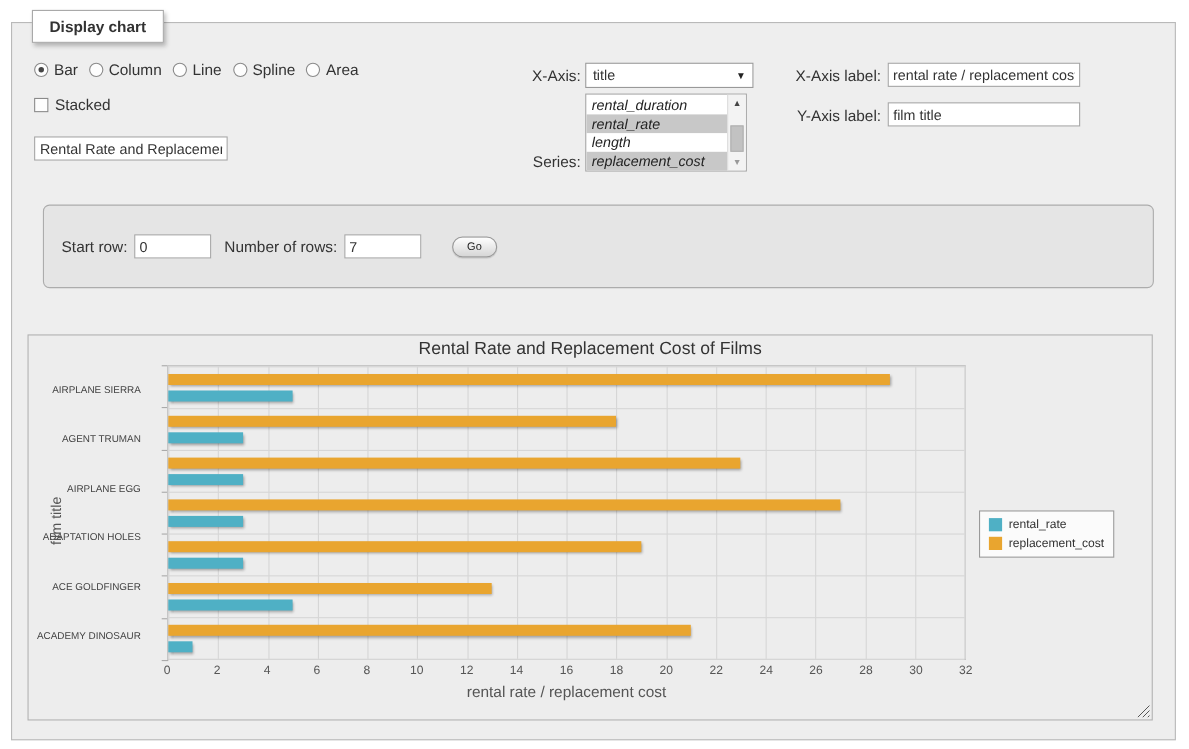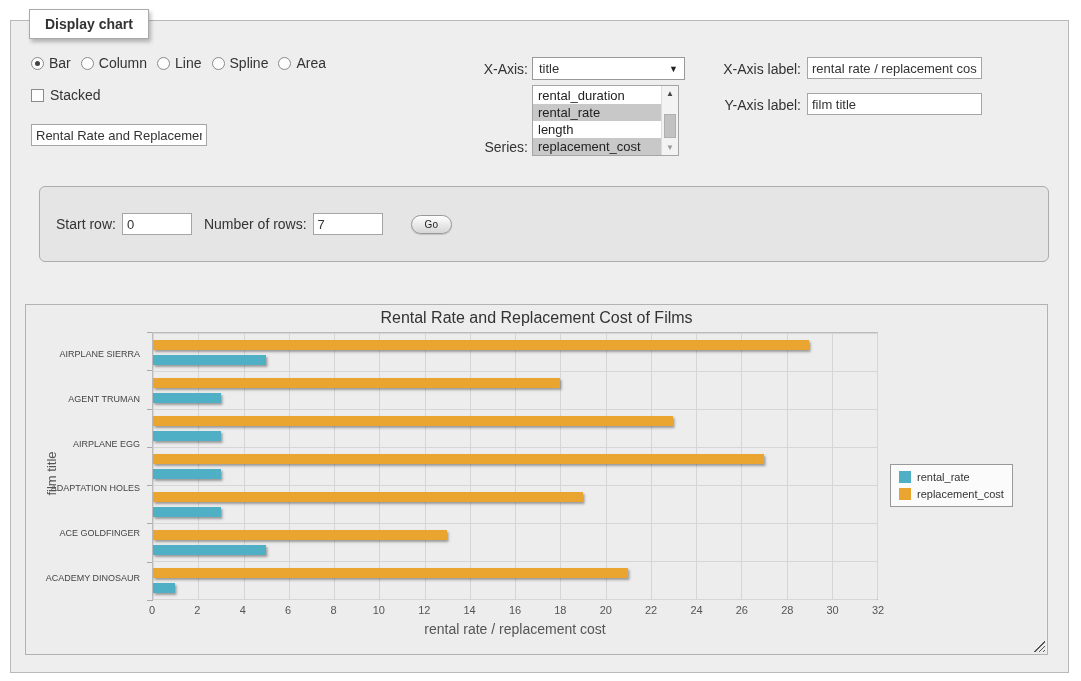--- a/index.html
+++ b/index.html
@@ -26,21 +26,21 @@
   .lbl { position:absolute; font-size:14px; color:#333; text-align:right; }
 
   
   .select { position:absolute; left:521px; top:36px; width:153px; height:23px; background:#fff;
             border:1px solid #999; font-size:13px; color:#333; display:flex; align-items:center;
             padding:0 6px; justify-content:space-between;gap:32px; }
   .select .arrow { font-size:9px; color:#222; }
 
   
   .listbox { position:absolute; left:521px; top:64px; width:147px; height:71px; background:#fff;
-             border:1px solid #a5a5a5; overflow:hidden; }
+             border:1px solid #a5a5a5; overflow:hidden;font-style:italic; }
   .listbox .opts { position:absolute; inset:0; right:17px; padding-top:1px; }
   .opt { font-size:13px; color:#222; line-height:17px; padding:0 0 0 5px; white-space:nowrap; }
   .opt.sel { background:#c8c8c8; }
   .sbar { position:absolute; top:0; right:0; width:17px; height:100%; background:#f3f3f3; border-left:1px solid #ddd; }
   .sbtn { position:absolute; left:0; width:100%; height:15px; display:flex; align-items:center; justify-content:center; font-size:8px; }
   .sbtn.up { top:0; color:#444; }
   .sbtn.dn { bottom:0; color:#999; }
   .sthumb { position:absolute; left:2px; width:12px; top:28px; height:24px; background:#c2c2c2; border:1px solid #b0b0b0; }
 
   
@@ -50,21 +50,21 @@
   .rows-panel input { width:70px; margin-right:12px; }
   .go-btn { margin-left:16px; border:1px solid #999; border-radius:12px; padding:3px 13px; font-size:10px; color:#222;
             background:linear-gradient(#fefefe,#d6d6d6); box-shadow:0 1px 1px rgba(0,0,0,.15); cursor:default; }
 
   
   .chart-box { position:absolute; left:14px; top:283px; width:1023px; height:351px; background:#ededed;
                border:1px solid #b2b2b2; }
   .chart-title { position:absolute; top:4px; left:0; width:100%; text-align:center; font-size:16px; color:#333; }
   .chart-main { position:absolute; left:24px; top:27px; width:828px; height:268px; display:flex; }
   .lcol { position:relative; width:102px; height:100%; display:flex; flex-direction:column; }
-  .lrow { flex:1; display:flex; align-items:center; justify-content:flex-end; padding-right:12px;
+  .lrow { flex:1; display:flex; align-items:center; justify-content:flex-end; padding-right:24px;
           font-size:9px; color:#444; white-space:nowrap; }
   .ymark { position:absolute; right:-1px; width:6px; height:1px; background:#aaa; }
   .plot { position:relative; flex:1; height:100%; display:flex; flex-direction:column;
           border:1px solid #bcbcbc; background:#ededed; }
   .vgrid { position:absolute; top:0; bottom:0; width:1px; background:#d6d6d6; }
   .hgrid { position:absolute; left:0; right:0; height:1px; background:#d6d6d6; }
   .brow { position:relative; flex:1; display:flex; flex-direction:column; justify-content:center; gap:5px; z-index:1; }
   .bar { height:10px; box-shadow:1.5px 2px 2.5px rgba(0,0,0,.35); }
   .xticks { position:absolute; left:126px; top:299px; width:726px; height:14px; }
   .xtick { position:absolute; transform:translateX(-50%); font-size:11px; color:#555; }

